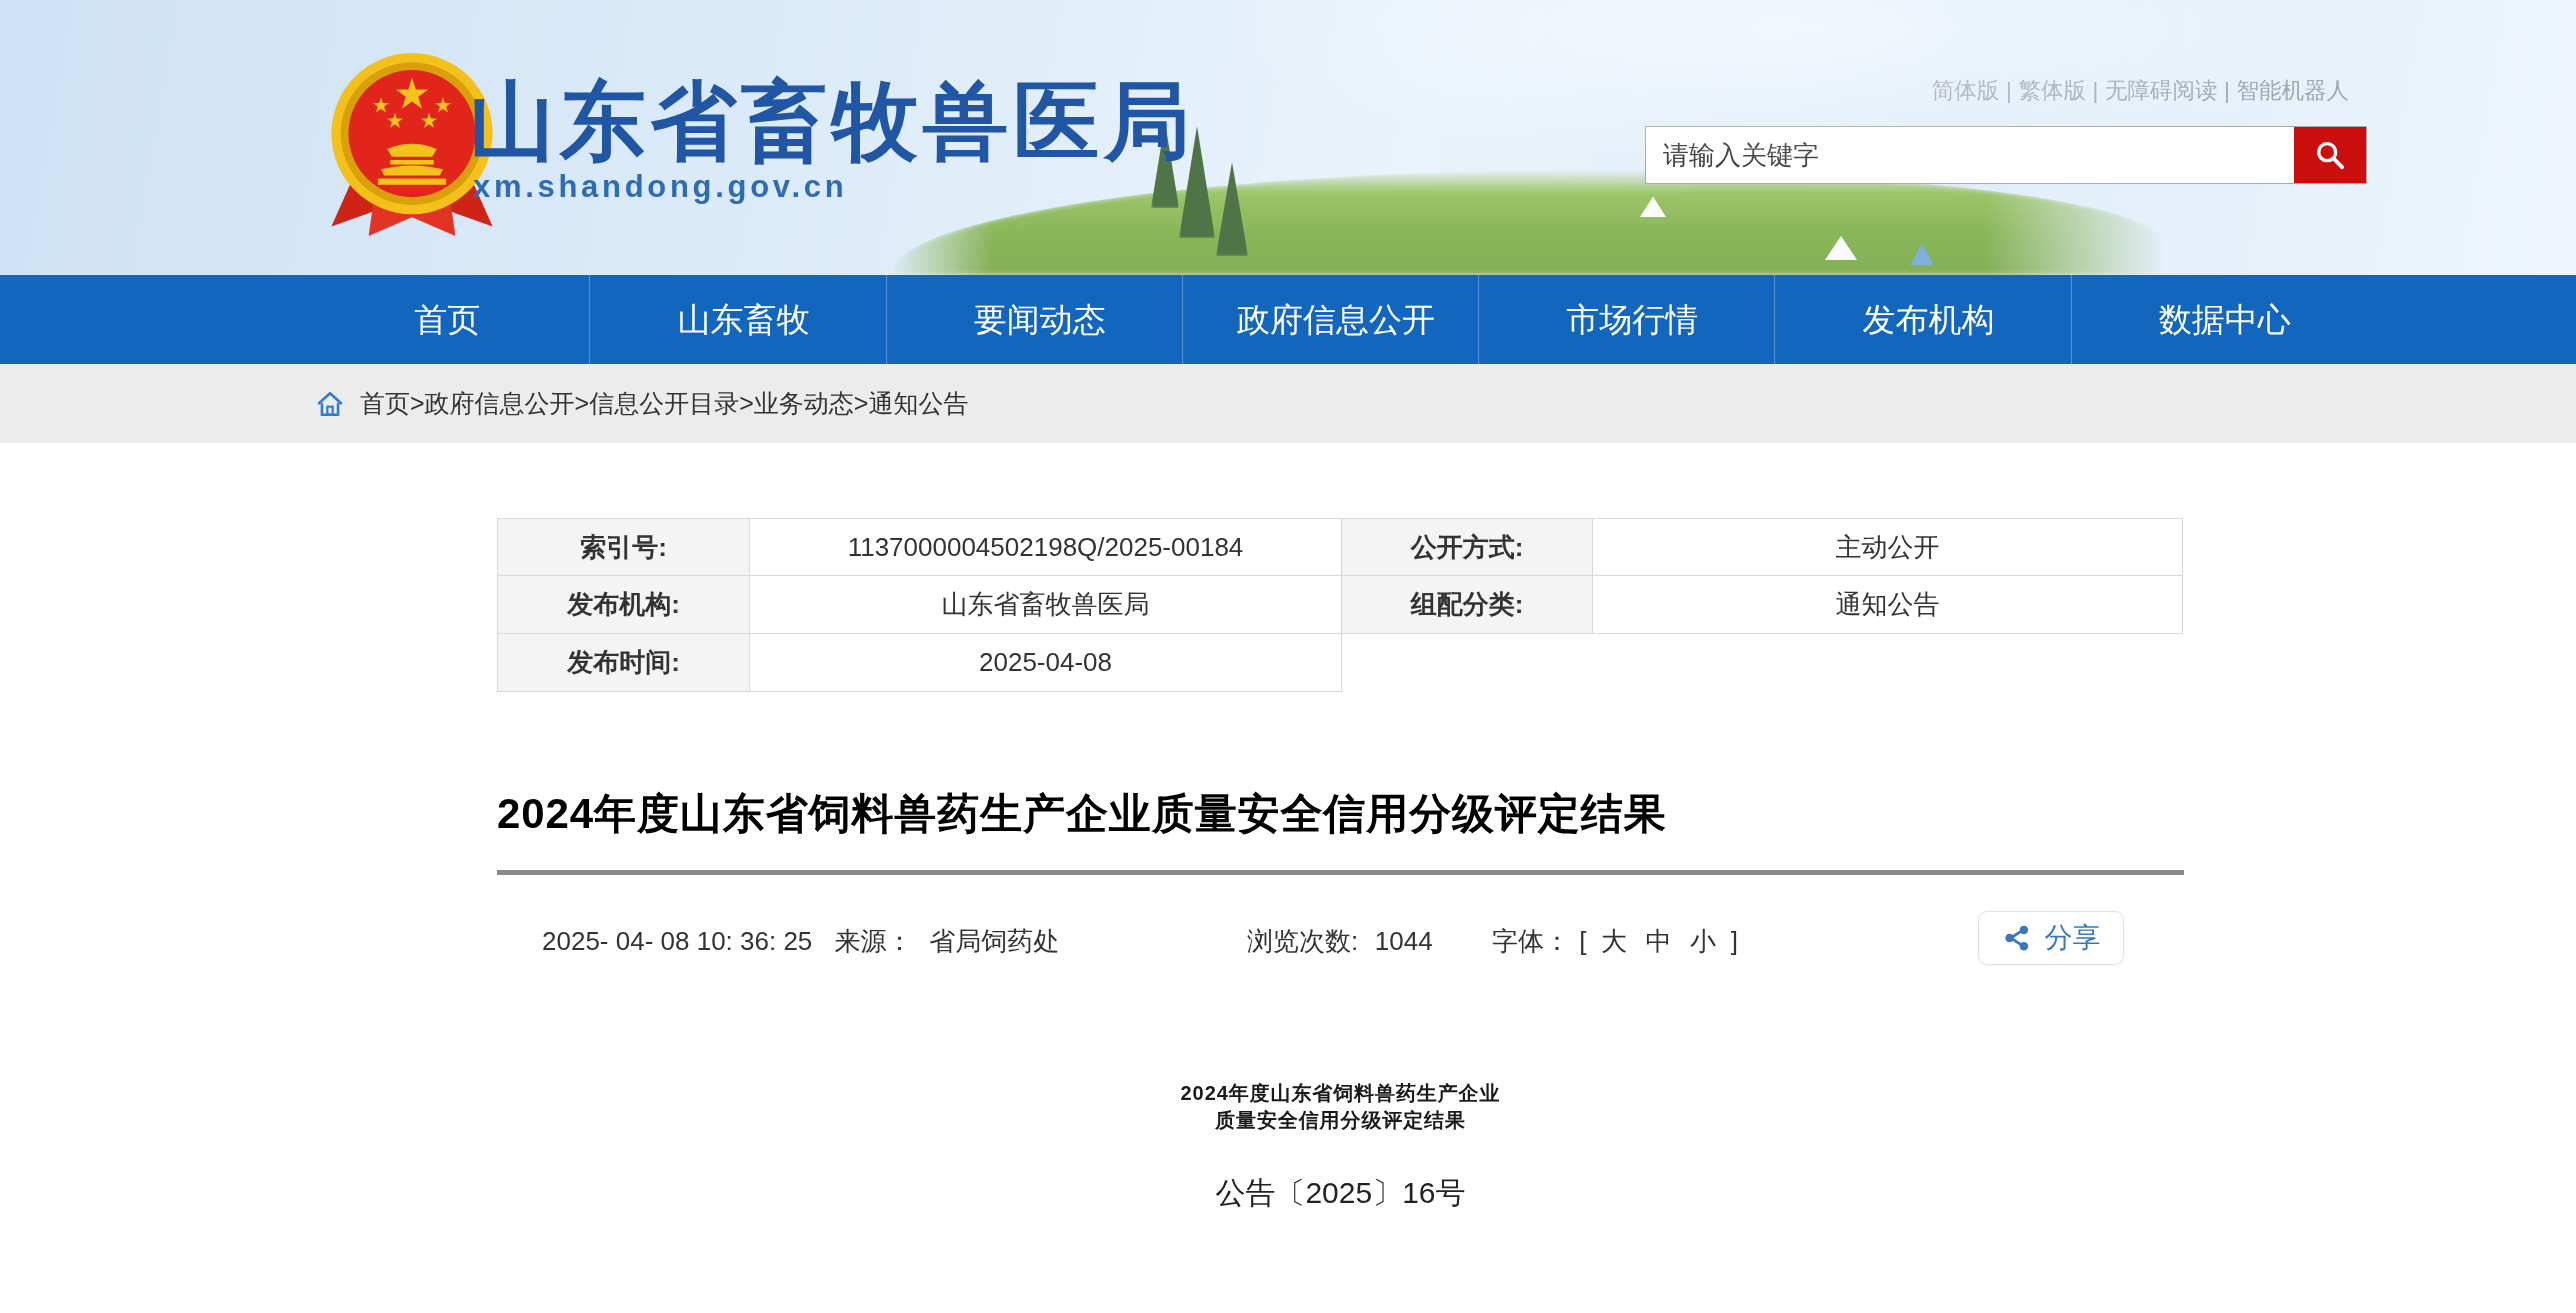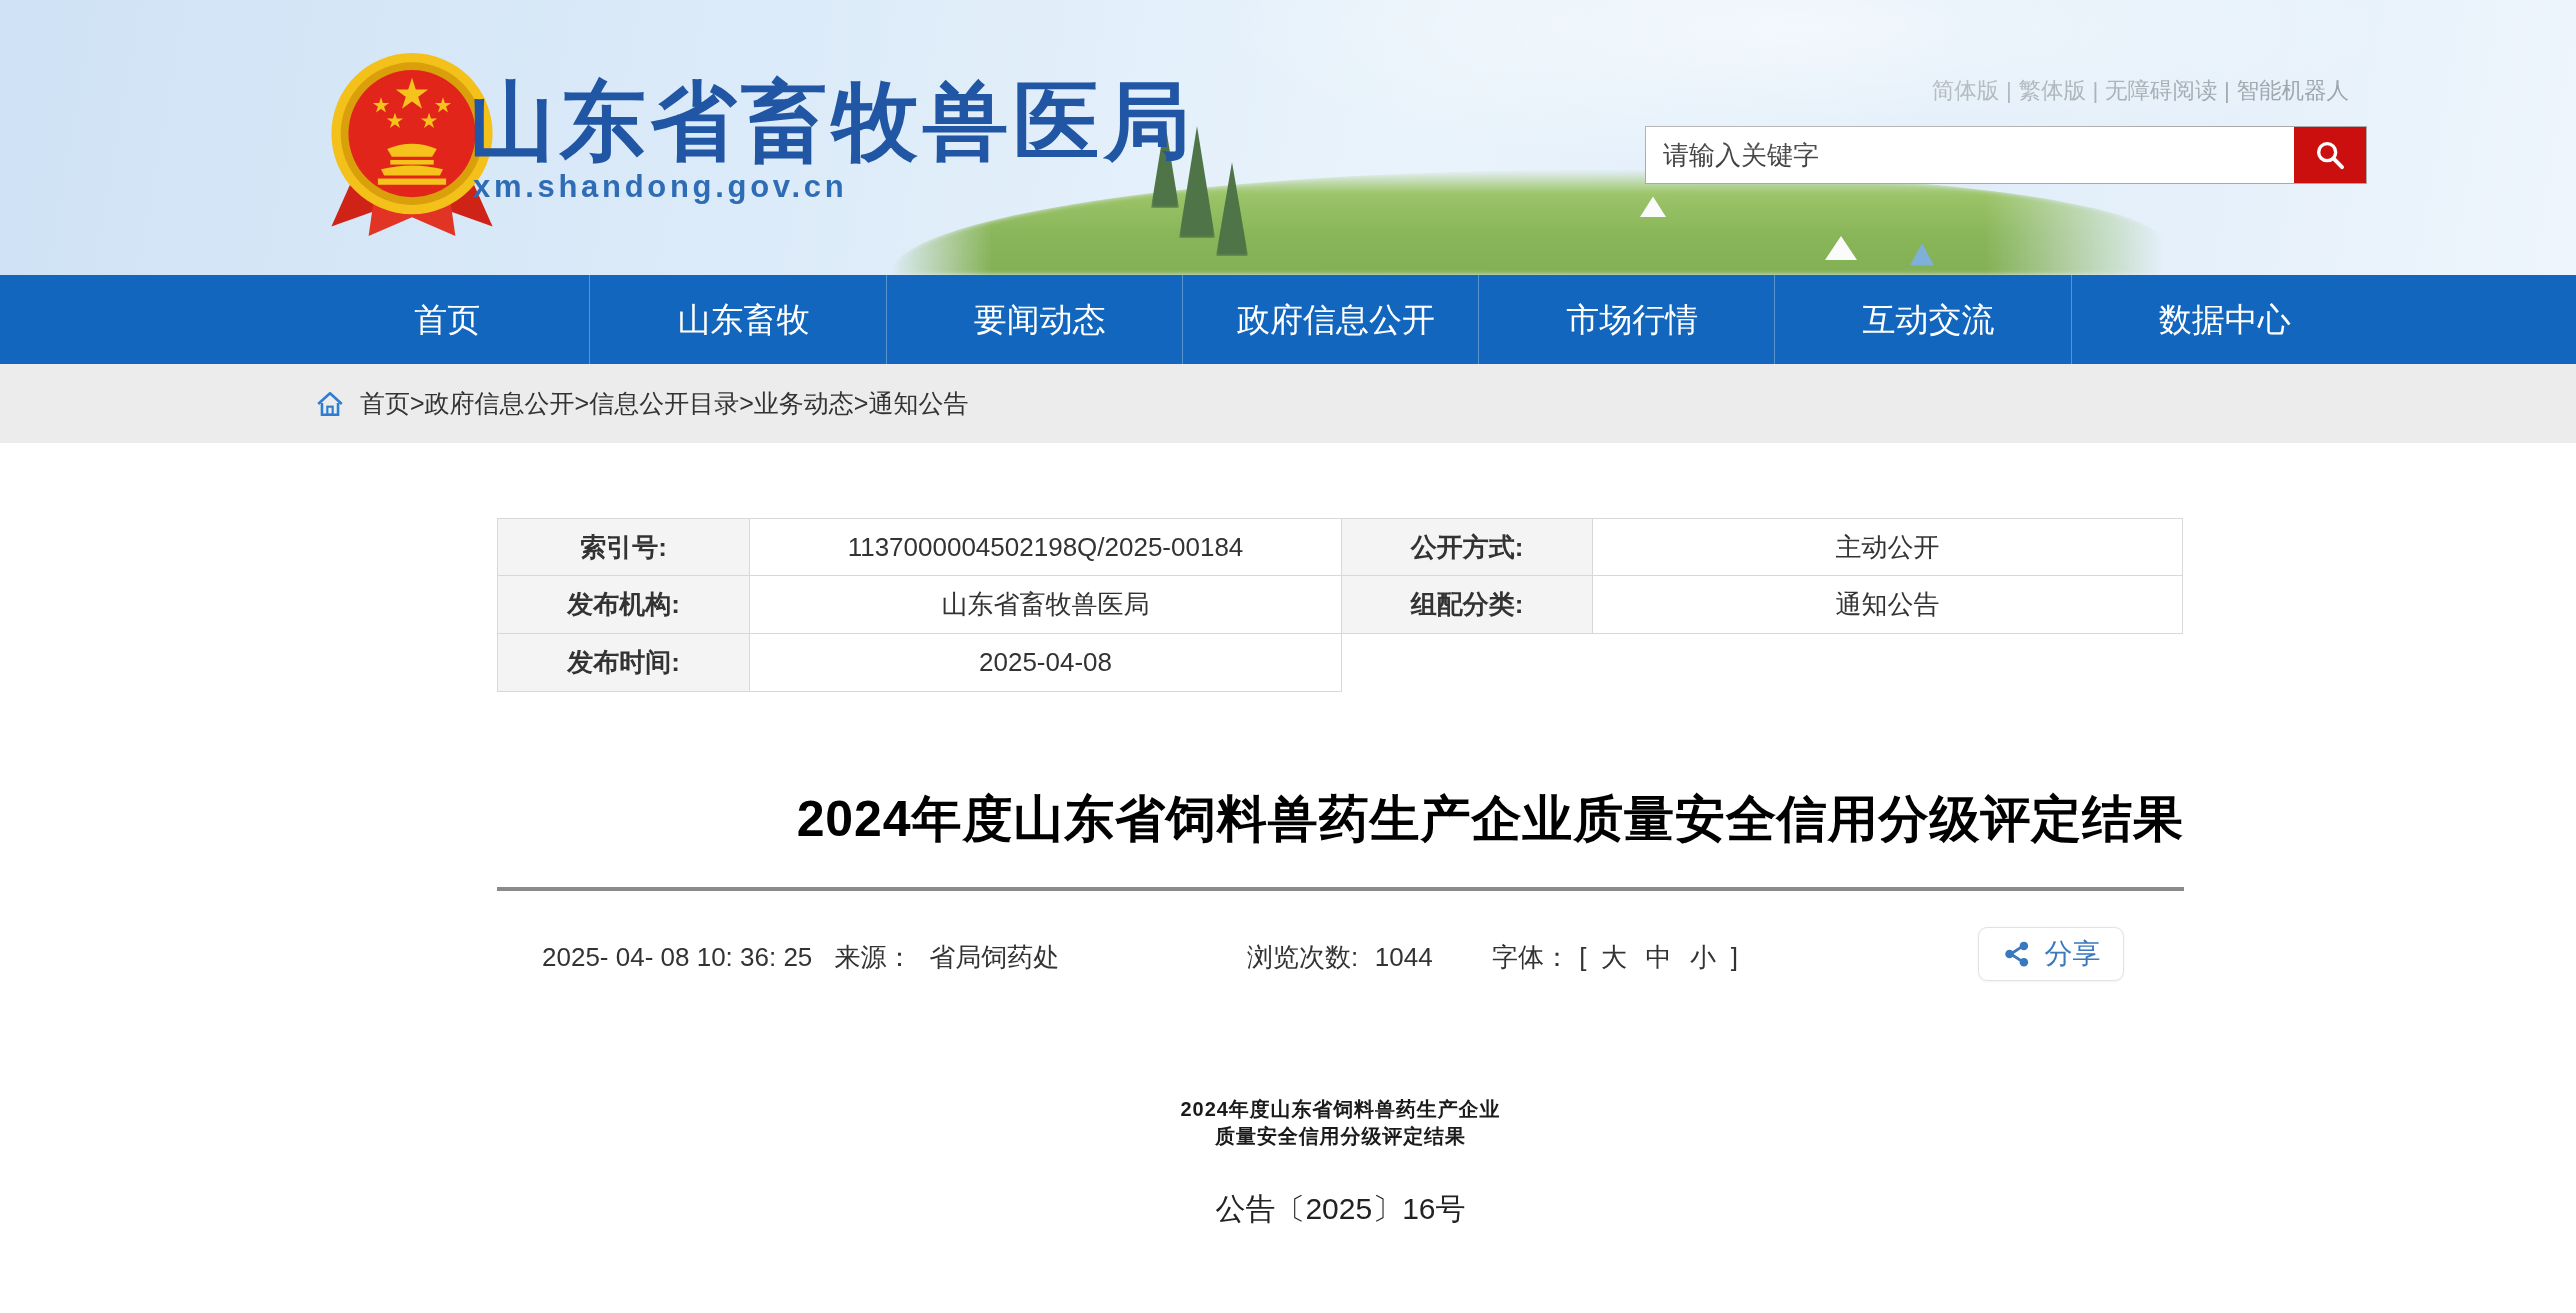--- a/index.html
+++ b/index.html
@@ -55,21 +55,21 @@
   .breadcrumb .crumb{cursor:pointer;}
   .breadcrumb .crumb.current{cursor:default;}
   
   .content{width:1687px;margin-left:497px;}
   .info-table{margin-top:75px;display:grid;grid-template-columns:253px 592px 251px 590px;font-size:26px;}
   .cell{height:58px;display:flex;align-items:center;justify-content:center;border-right:0.9px solid #d8d8d8;border-bottom:0.9px solid #d8d8d8;background:#fff;box-sizing:border-box;text-align:center;}
   .cell.lbl{background:#f4f4f4;font-weight:bold;}
   .cell.top{border-top:0.9px solid #d8d8d8;}
   .cell.first{border-left:0.9px solid #d8d8d8;}
   .cell.empty{border:none;background:transparent;grid-column:span 2;}
-  .article-title{margin-top:94px;text-align:right;font-size:50px;font-weight:bold;color:#000;letter-spacing:0.9px;}
+  .article-title{margin-top:94px;text-align:left;font-size:42px;font-weight:bold;color:#000;letter-spacing:0.9px;}
   .rule{margin-top:26px;height:4.7px;background:#8a8a8a;}
   .meta{position:relative;margin-top:36px;height:58px;font-size:26px;color:#333;}
   .meta .grp{position:absolute;top:13px;white-space:nowrap;}
   .meta .g-date{left:45px;}
   .meta .g-views{left:750px;}
   .meta .g-font{left:995px;}
   .meta .src-lbl{margin-left:15px;}
   .meta .src-val{margin-left:9.4px;}
   .meta .views-val{margin-left:9.4px;}
   .meta .fs{cursor:pointer;margin:0 5.6px;}
@@ -129,21 +129,21 @@
   </div>
 </header>
 
 <nav class="main-nav">
   <div class="nav-inner">
     <div class="nav-item">首页</div>
     <div class="nav-item">山东畜牧</div>
     <div class="nav-item">要闻动态</div>
     <div class="nav-item">政府信息公开</div>
     <div class="nav-item">市场行情</div>
-    <div class="nav-item">互动交流</div>
+    <div class="nav-item">发布机构</div>
     <div class="nav-item">数据中心</div>
   </div>
 </nav>
 
 <div class="breadcrumb">
   <span class="home-ic">
     <svg width="30" height="28" viewBox="0 0 28 26">
       <path d="M3 13 L14 3 L25 13" fill="none" stroke="#2d7dd2" stroke-width="2.4" stroke-linejoin="round"></path>
       <path d="M6.5 12 L6.5 23 L21.5 23 L21.5 12" fill="none" stroke="#2d7dd2" stroke-width="2.4"></path>
       <rect x="11.5" y="15.5" width="5" height="7.5" fill="none" stroke="#2d7dd2" stroke-width="2"></rect>

